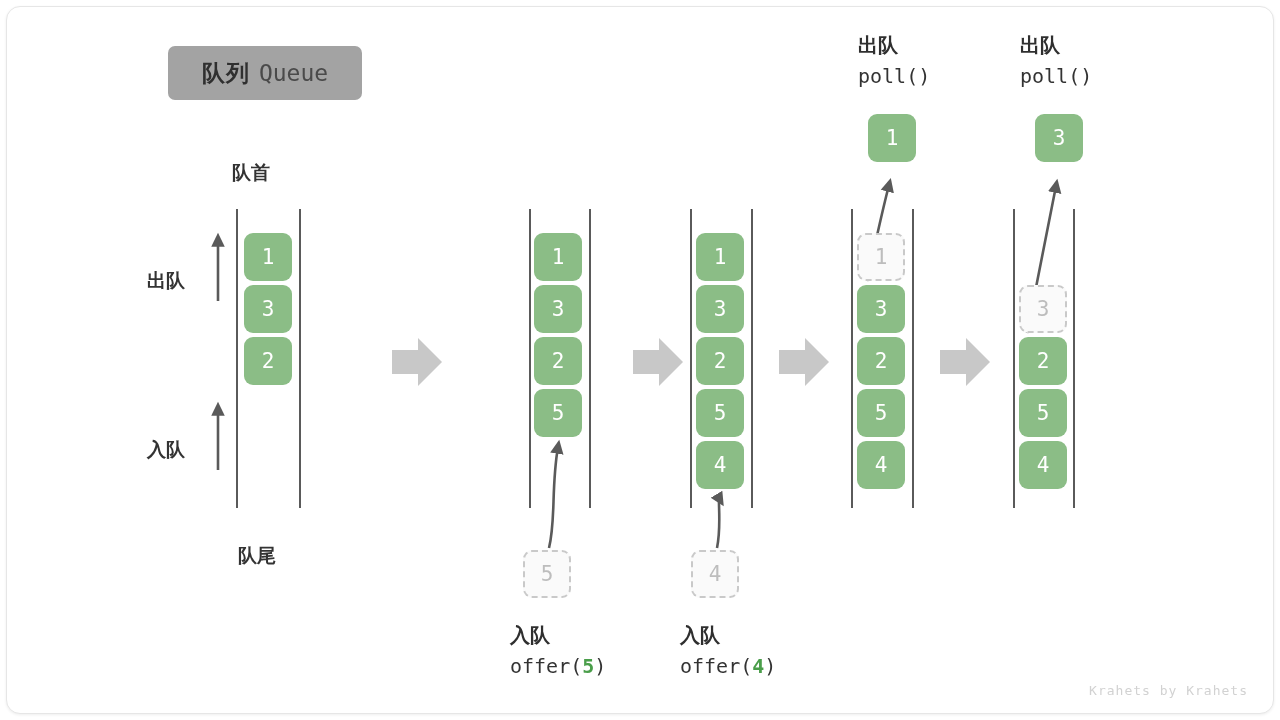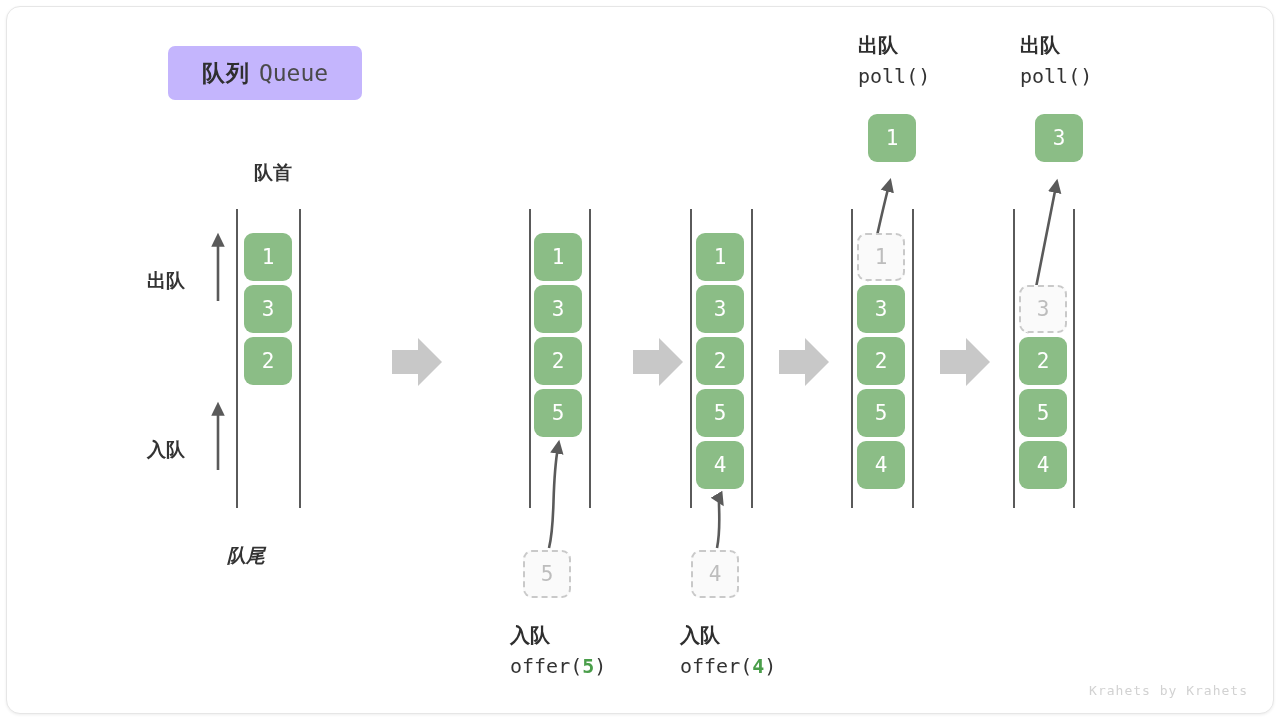--- a/index.html
+++ b/index.html
@@ -9,21 +9,21 @@
   #canvas{position:relative;width:1280px;height:720px;box-sizing:border-box;}
 
   .frame{position:absolute;left:6px;top:6px;width:1268px;height:708px;
          box-sizing:border-box;border:1px solid #e6e6e6;border-radius:14px;
          background:#fff;box-shadow:0 1px 3px rgba(0,0,0,0.07);}
 
   
   .abs{position:absolute;}
 
   
-  .title-chip{left:168px;top:46px;width:194px;height:54px;background:#c4b5fd;
+  .title-chip{left:168px;top:46px;width:194px;height:54px;background:#a3a3a3;
       border-radius:7px;display:flex;align-items:center;justify-content:center;}
   .title-cn{font-size:23px;font-weight:bold;color:#2f2f2f;letter-spacing:1px;}
   .title-en{font-size:23px;color:#4a4a4a;margin-left:9px;
             font-family:"DejaVu Sans Mono","Liberation Mono",monospace;}
 
   
   .hdr-label{font-size:19px;font-weight:bold;color:#333;white-space:nowrap;}
 
   
   .side-label{font-size:19px;font-weight:bold;color:#333;white-space:nowrap;}
@@ -64,22 +64,22 @@
 <body>
 
 <div id="canvas">
   <div class="frame"></div>
 
   <div class="abs title-chip">
     <span class="title-cn">队列</span>
     <span class="title-en">Queue</span>
   </div>
 
-  <div class="abs hdr-label" style="left:254px;top:160px;">队首</div>
-  <div class="abs hdr-label" style="left:227px;top:543px;font-style:italic;">队尾</div>
+  <div class="abs hdr-label" style="left:232px;top:160px;">队首</div>
+  <div class="abs hdr-label" style="left:238px;top:543px;">队尾</div>
 
   <div class="abs side-label" style="left:147px;top:268px;">出队</div>
   <div class="abs side-label" style="left:147px;top:437px;">入队</div>
 
   <svg class="ov">
     <defs>
       <marker id="mk-dark" markerWidth="7" markerHeight="7" refX="2.6" refY="3.1" orient="auto" markerUnits="strokeWidth">
         <path d="M0,0.5 L5.4,3.1 L0,5.7 z" fill="#5a5a5a"></path>
       </marker>
     </defs>

